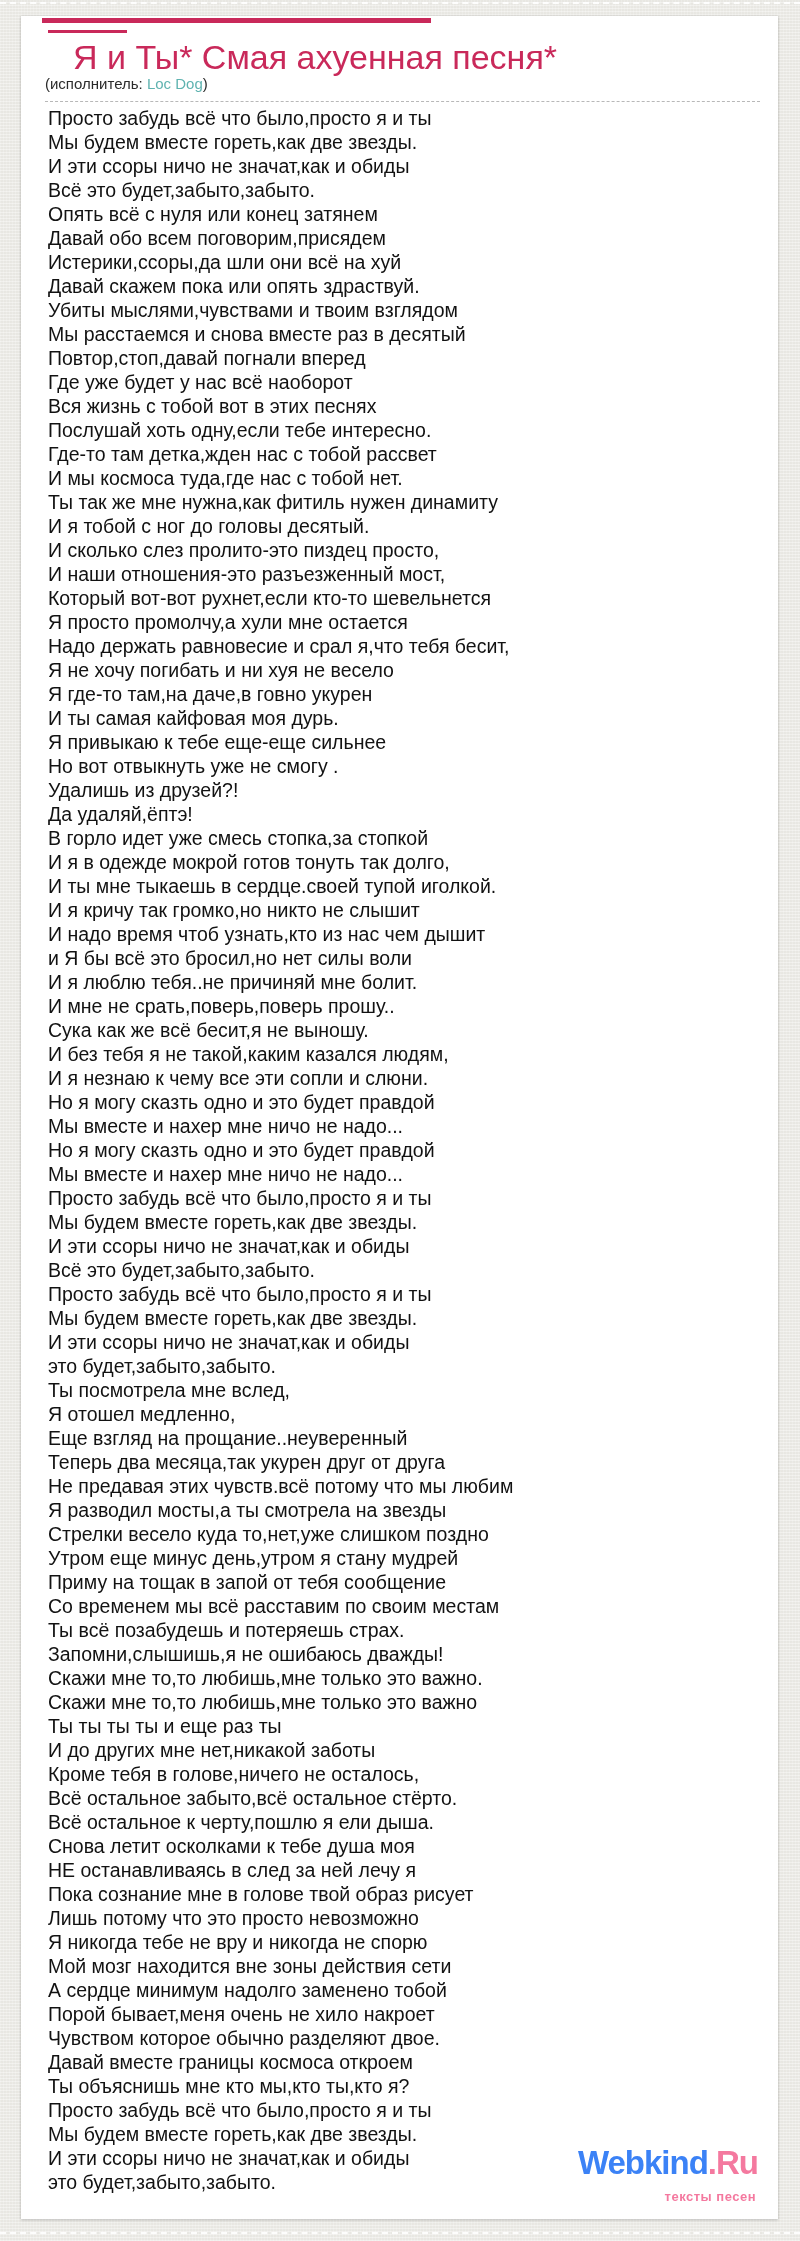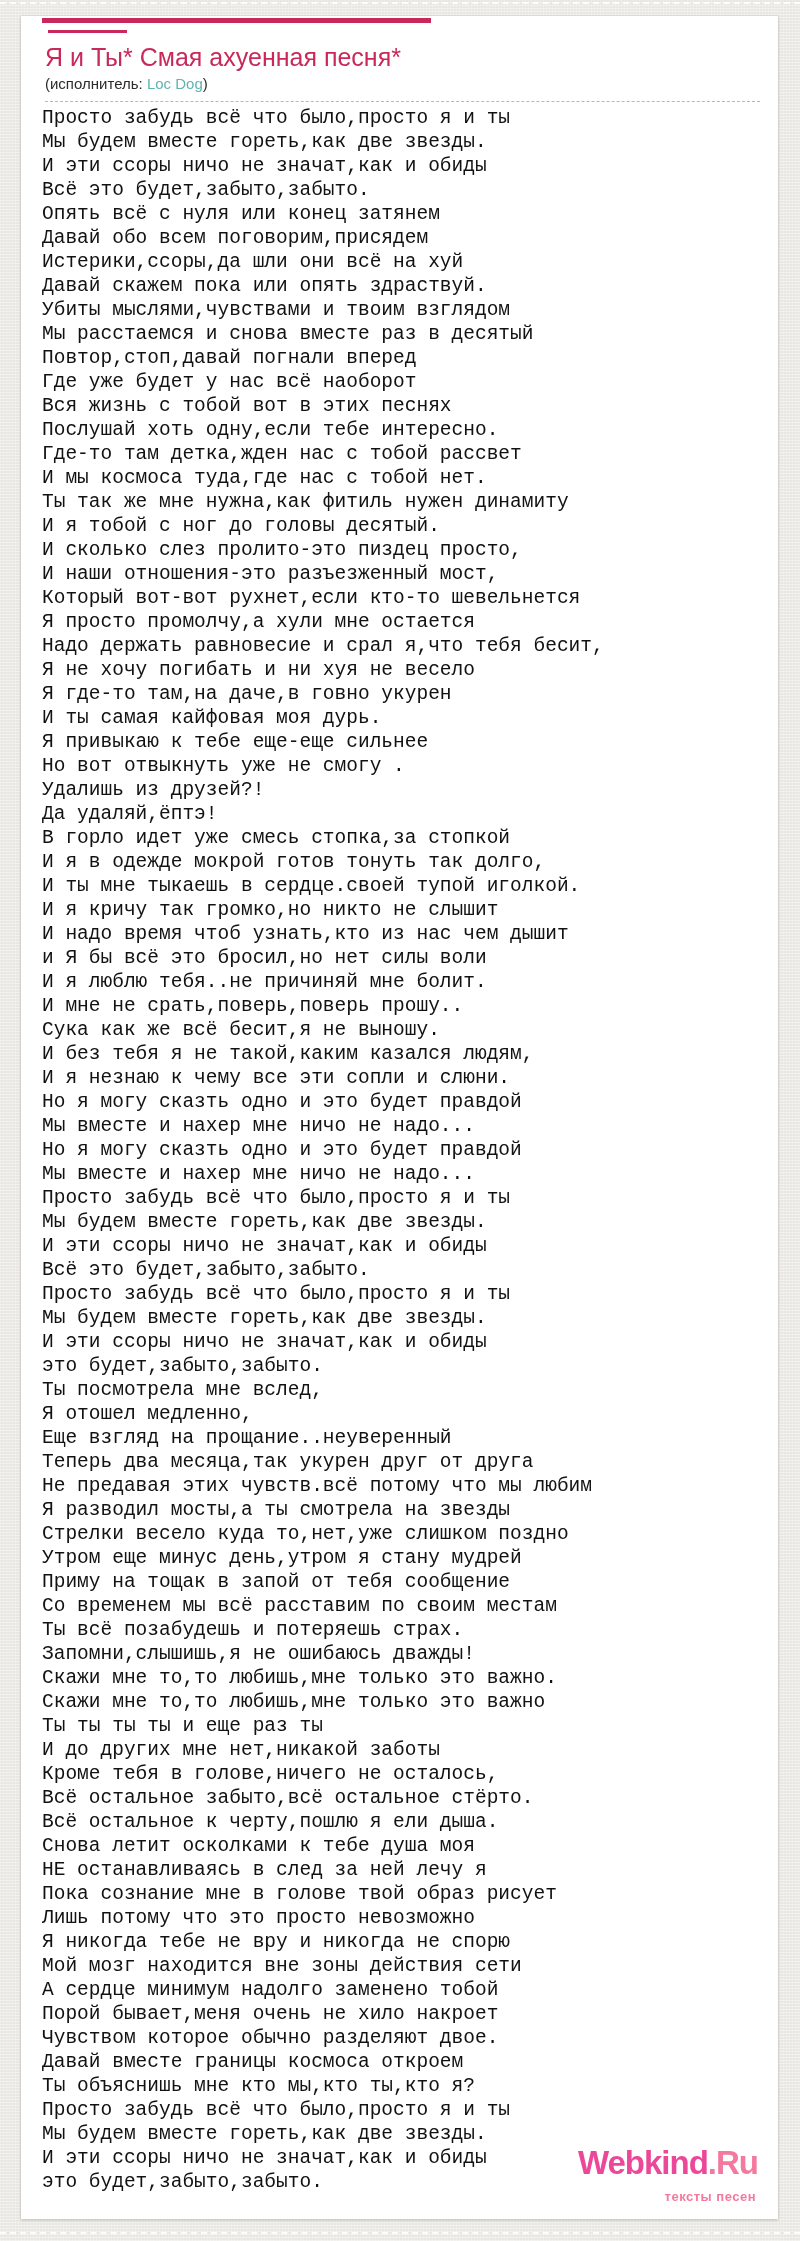--- a/index.html
+++ b/index.html
@@ -32,56 +32,57 @@
   .clip-frag { position: absolute; background: #c9295a; }
   .clip-frag.a { top: 2px;  left: 21px; width: 389px; height: 5px; }
   .clip-frag.b { top: 14px; left: 27px; width: 79px;  height: 3px; }
 
   .header {
     margin: 28px 18px 0 24px;
     padding-bottom: 7px;
     border-bottom: 1px dashed #b8b8b8;
   }
   .title {
-    font-size: 25px;
+    font-size: 34px;
     line-height: 27px;
     font-weight: 400;
     color: #c9295a;
     letter-spacing: 0;
+    margin-left: 28px;
   }
   .artist-line {
     margin-top: 3px;
     font-size: 15px;
     line-height: 20px;
     color: #2b2b2b;
   }
   .artist-link { color: #5fb3b0; text-decoration: none; cursor: pointer; }
 
   .lyrics {
-    margin: 4px 20px 0 21px;
-    font-family: Liberation Mono, monospace;
+    margin: 4px 20px 0 27px;
+    font-family: Liberation Sans, sans-serif;
     font-size: 19.5px;
     line-height: 24px;
     color: #121212;
   }
   .lyric-line { white-space: nowrap; }
 
   .logo {
     position: absolute;
     right: 20px; bottom: 16px;
     text-align: right;
     line-height: 1;
     cursor: pointer;
   }
   .logo-main-row {
     font-size: 33px;
     font-weight: bold;
     letter-spacing: -1px;
   }
-  .logo-web { color: #ec4899; margin-left: 12px; }
+  .logo-web { color: #3b82f6; margin-left: 12px; }
   .logo-ru  { color: #f4799f; }
   .logo-tagline {
     margin-top: 11px;
     padding-right: 2px;
     font-size: 13px;
     font-weight: bold;
     color: #f4799f;
     letter-spacing: 0.5px;
   }
 </style>

